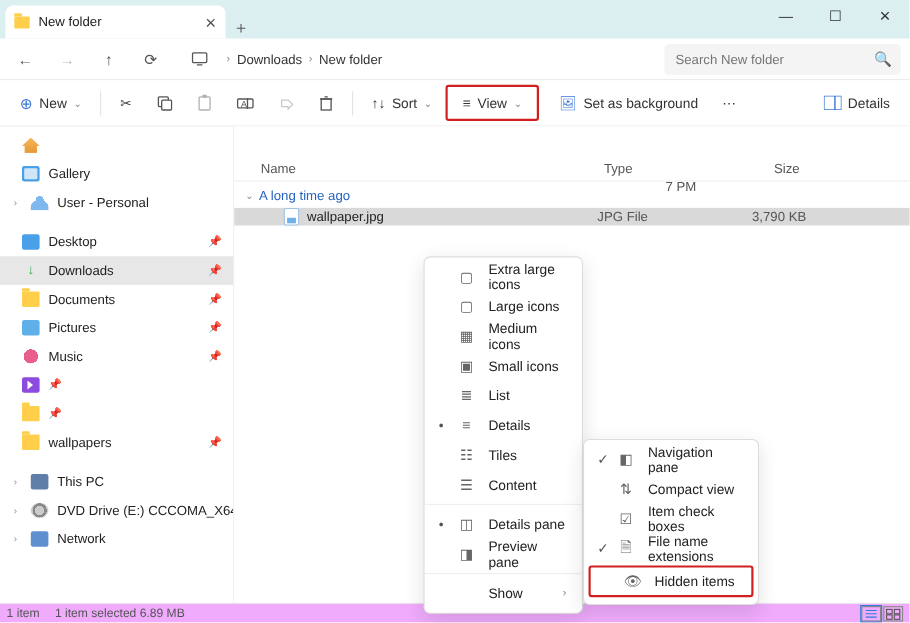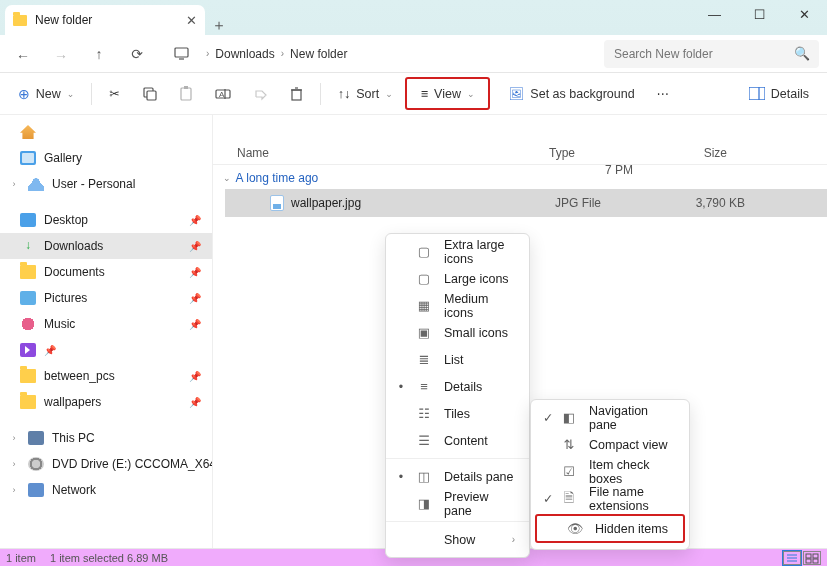--- a/index.html
+++ b/index.html
@@ -54,21 +54,21 @@
   .ic-dvd{ background:radial-gradient(circle,#ccc 40%,#888 41% 60%,#ccc 61%);border-radius:50%;}
   .ic-net{ background:#5f8fcf;border-radius:2px;}
   .content { flex:1; background:#fff; position:relative; }
   .cols { display:flex; height:22px; border-bottom:1px solid #eee; font-size:12px; color:#555;margin-top:28px; }
   .cols div { padding:3px 6px; }
   .c-name{ width:330px; padding-left:24px!important;}
   .c-type{ width:100px;}
   .c-size{ width:90px; text-align:right;}
   .group { padding:6px 0 4px 10px; color:#555; display:flex; align-items:center; gap:5px;}
   .group .gc{ color:#888; font-size:9px;}
-  .row { height:28px; display:flex; align-items:center; font-size:12px;margin-left:12px; }
+  .row { height:16px; display:flex; align-items:center; font-size:12px; }
   .row.sel{ background:#d9d9d9;}
   .row .rname{ width:330px; display:flex; align-items:center; gap:7px; padding-left:45px;}
   .row .rtype{ width:100px; color:#555;}
   .row .rsize{ width:90px; text-align:right; color:#555;}
   .fileico{ width:14px;height:16px;background:#fff;border:1px solid #9cc3e8;border-radius:2px;position:relative;}
   .fileico::after{content:"";position:absolute;bottom:1px;left:2px;right:2px;height:5px;background:#6fb0e8;}
   
   .menu { position:absolute; background:#fff; border:1px solid #ddd; border-radius:6px; box-shadow:0 6px 18px rgba(0,0,0,.12); padding:4px 0; }
   .mitem { height:27px; display:flex; align-items:center; padding:0 14px 0 12px; gap:12px; font-size:12.5px; color:#222; }
   .mitem .mi-bullet{ width:6px; text-align:center; color:#555;}
@@ -233,21 +233,20 @@
         <span class="sbicon ic-music"></span>
         <span class="lbl">Music</span>
         <span class="pin">📌</span>
       </div>
     <div class="sbitem">
         <span class="sbicon ic-video"></span>
         <span class="pin">📌</span>
       </div>
     <div class="sbitem">
         <span class="sbicon ic-folder"></span>
-        <span class="lbl">between_pcs</span>
         <span class="pin">📌</span>
       </div>
     <div class="sbitem">
         <span class="sbicon ic-folder"></span>
         <span class="lbl">wallpapers</span>
         <span class="pin">📌</span>
       </div>
     <div class="sbsep"></div>
     <div class="sbitem toplevel">
         <span class="chev">›</span>

